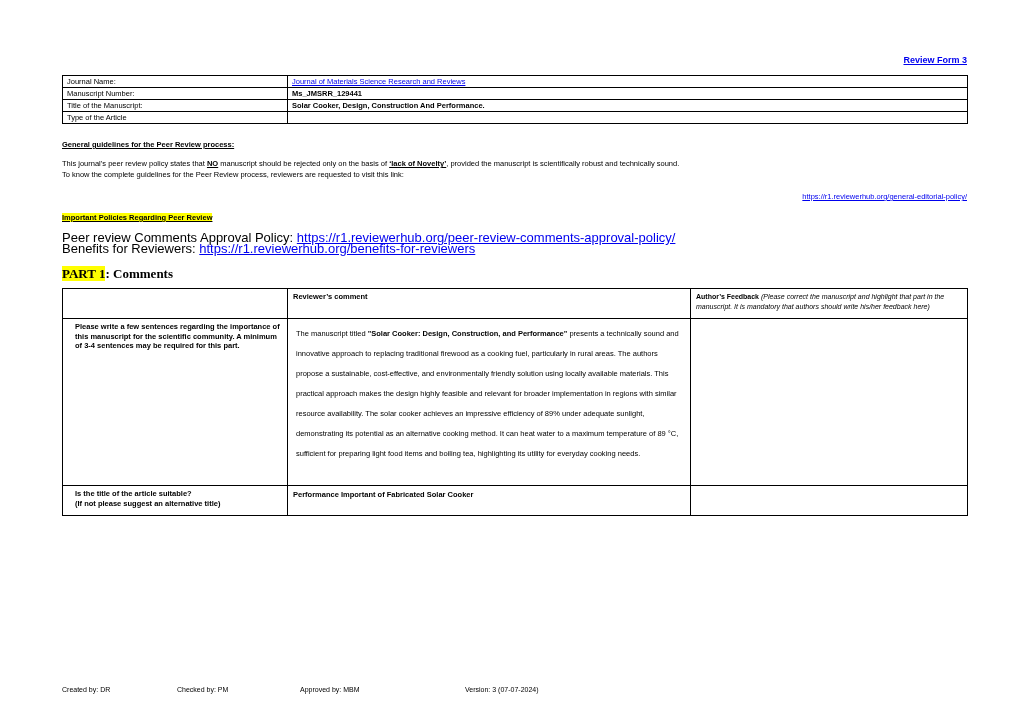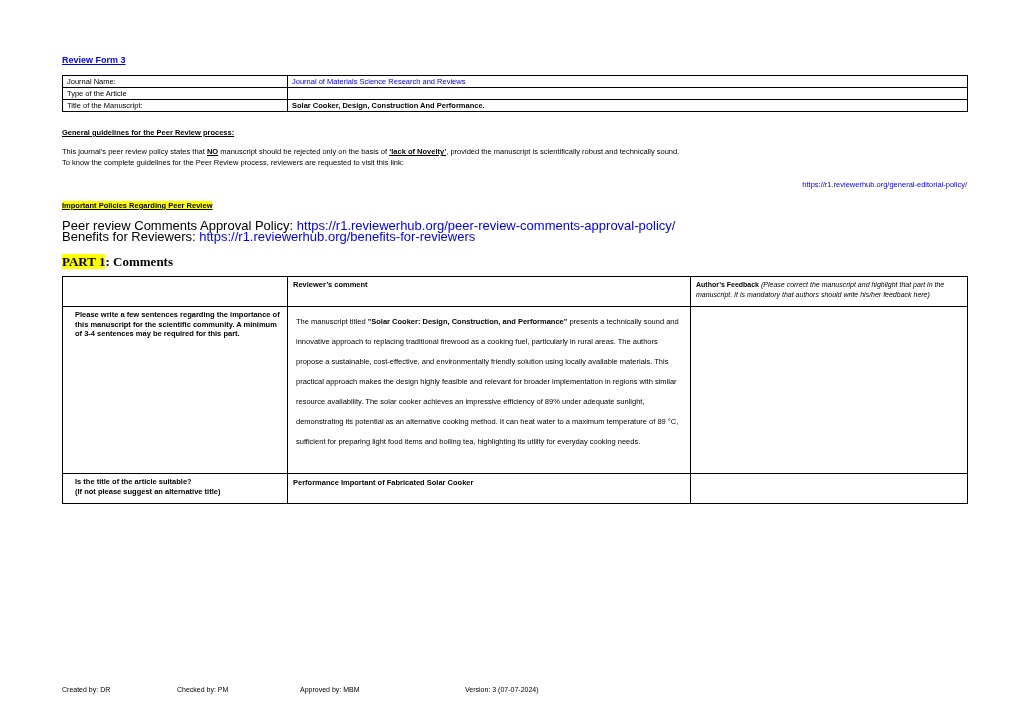--- a/index.html
+++ b/index.html
@@ -14,32 +14,33 @@
     position: relative;
     width: 1024px; height: 724px;
     overflow: hidden;
   }
   .content { padding: 55px 57px 0 62px; }
 
   .doc-title {
     font-size: 9px; font-weight: bold;
     color: #0000EE; text-decoration: underline;
     margin: 0;
+    text-align: right;
   }
 
   table { border-collapse: collapse; width: 905px; table-layout: fixed; }
   td { border: 1px solid #000; font-size: 7.5px; padding: 1px 4px; vertical-align: top; }
 
   .info-table { margin-top: 10px; }
   .info-table td { height: 12px; }
 
   .bold { font-weight: bold; }
   .italic { font-style: italic; }
   .underline { text-decoration: underline; }
-  .link { color: #0000EE; cursor: pointer; }
+  .link { color: #0000EE; text-decoration: underline; cursor: pointer; }
   .highlight { background: #FFFF00; }
 
   .sec-heading {
     margin: 16px 0 0 0;
     font-size: 7.5px; font-weight: bold; text-decoration: underline;
   }
   .para {
     margin: 10px 0 0 0;
     font-size: 7.5px; line-height: 10.5px;
     max-width: 905px;
@@ -85,26 +86,30 @@
       <colgroup>
           <col style="width:225px">
           <col style="width:680px">
         </colgroup>
       <tbody>
           <tr>
         <td>Journal Name:</td>
         <td><a class="link">Journal of Materials Science Research and Reviews</a></td>
       </tr>
       <tr>
-        <td>Type of the Article</td>
-        <td></td>
+        <td>Manuscript Number:</td>
+        <td class="bold">Ms_JMSRR_129441</td>
       </tr>
       <tr>
         <td>Title of the Manuscript:</td>
         <td class="bold">Solar Cooker, Design, Construction And Performance.</td>
+      </tr>
+      <tr>
+        <td>Type of the Article</td>
+        <td></td>
       </tr>
     </tbody>
       </table>
 
     <p class="sec-heading">General guidelines for the Peer Review process:</p>
 
     <p class="para"><span>This journal’s peer review policy states that </span><span class="bold underline">NO</span><span> manuscript should be rejected only on the basis of </span><span class="bold underline">‘lack of Novelty’</span><span>, provided the manuscript is scientifically robust and technically sound.</span><br>
     <span>To know the complete guidelines for the Peer Review process, reviewers are requested to visit this link:</span></p>
 
     <p class="link-line"><a class="link">https://r1.reviewerhub.org/general-editorial-policy/</a></p>

